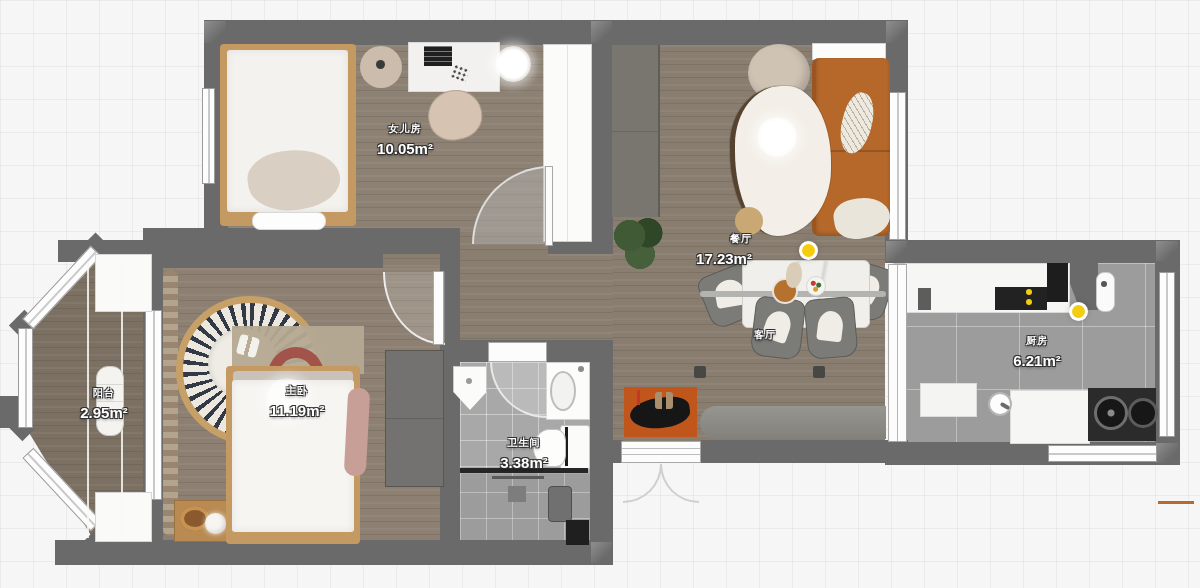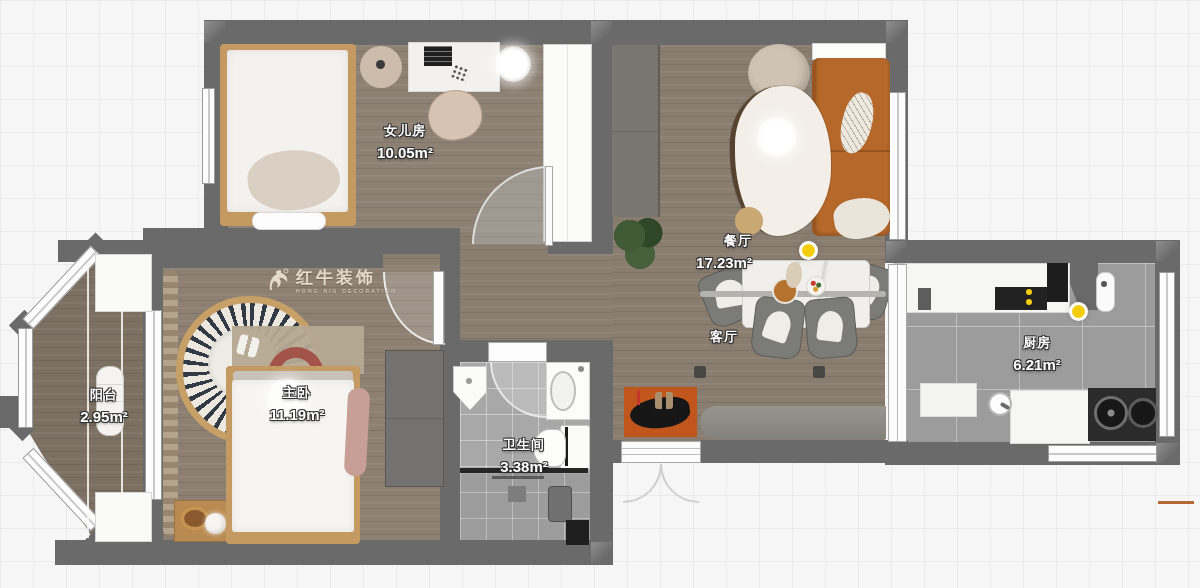--- a/index.html
+++ b/index.html
@@ -19,21 +19,21 @@
   .tile-k{position:absolute;z-index:1;background-color:#9c9c9c;
     background-image:linear-gradient(rgba(255,255,255,0.35) 1px, transparent 1px),linear-gradient(90deg,rgba(255,255,255,0.35) 1px, transparent 1px);
     background-size:63px 63px;}
   .tile-b{position:absolute;z-index:1;background-color:#a8a8a8;
     background-image:linear-gradient(rgba(255,255,255,0.4) 1px, transparent 1px),linear-gradient(90deg,rgba(255,255,255,0.4) 1px, transparent 1px);
     background-size:26px 26px;}
   .furn{position:absolute;z-index:14;}
   .lbl{position:absolute;z-index:40;text-align:center;color:#fff;font-weight:bold;white-space:nowrap;
     transform:translateX(-50%);
     text-shadow:-1px -1px 0 rgba(45,45,45,.95),1px -1px 0 rgba(45,45,45,.95),-1px 1px 0 rgba(45,45,45,.95),1px 1px 0 rgba(45,45,45,.95),0 2px 3px rgba(0,0,0,.45);}
-  .lbl .nm{font-size:13px;letter-spacing:1px;}
+  .lbl .nm{font-size:10px;letter-spacing:1px;}
   .lbl .ar{font-size:15px;margin-top:4px;}
   .arc{position:absolute;z-index:16;background:rgba(222,222,222,0.30);}
   .leaf{position:absolute;z-index:17;background:#fcfcfc;border:1px solid #a8a8a8;}
   .dot-y{position:absolute;z-index:22;border-radius:50%;background:#f4cd0e;box-shadow:0 0 0 3px #ffffff,0 0 6px 3px rgba(0,0,0,.15);}
   .glow{position:absolute;z-index:15;border-radius:50%;background:radial-gradient(circle,#ffffff 0 55%,rgba(255,255,255,0.25) 100%);box-shadow:0 0 10px 4px rgba(255,255,255,0.55);}
   .chair{position:absolute;z-index:15;background:#7b7b78;border:1px solid #5c5c59;border-radius:10px 10px 14px 14px;}
   .chair::after{content:"";position:absolute;left:22%;top:20%;width:52%;height:52%;background:#f0ede6;border-radius:50% 50% 4px 4px;transform:rotate(12deg);}
   .wm{position:absolute;z-index:45;display:flex;align-items:center;gap:6px;color:rgba(236,229,214,0.92);
     text-shadow:0 1px 1px rgba(70,60,50,0.45);}
   .wm .cn{font-size:17px;font-weight:bold;letter-spacing:3px;line-height:1;}
@@ -202,42 +202,30 @@
   <div class="furn" style="left:385px;top:350px;width:57px;height:135px;background:#747270;border:1px solid #57564f;background-image:linear-gradient(rgba(0,0,0,.15) 0 0);background-size:100% 1px;background-position:0 50%;background-repeat:no-repeat;"></div>
 
   <div class="furn" style="left:95px;top:254px;width:55px;height:56px;background:#fafaf9;border:1px solid #d6d6d6;"></div>
   <div class="furn" style="left:95px;top:492px;width:55px;height:48px;background:#fafaf9;border:1px solid #d6d6d6;"></div>
   <div class="furn" style="left:87px;top:262px;width:2px;height:276px;background:rgba(250,248,244,.85);"></div>
   <div class="furn" style="left:121px;top:262px;width:2px;height:276px;background:rgba(250,248,244,.85);"></div>
   <div class="furn" style="left:96px;top:366px;width:26px;height:68px;background:#f4f3f0;border:1px solid #c9c9c6;border-radius:12px;background-image:linear-gradient(#d9d8d4 0 0),linear-gradient(#d9d8d4 0 0),linear-gradient(#d9d8d4 0 0);background-size:100% 1px;background-position:0 25%,0 50%,0 75%;background-repeat:no-repeat;"></div>
 
   <div class="furn" style="left:1158px;top:501px;width:36px;height:3px;background:#b36a33;z-index:4;"></div>
 
-  <div class="wm" style="left:266px;top:268px;">
-    <span style="display:inline-block;width:24px;height:26px;">
-      <svg width="24" height="26" viewBox="0 0 24 26">
-        <path d="M4 22 C3 14 6 8 11 6 C9 4 10 2 12 3 C13 1 16 2 15 5 C20 6 22 11 21 14 C19 11 16 9 13 10 C16 13 15 18 11 20 C13 16 11 13 8 13 C6 15 5 18 6 22 Z" fill="rgba(236,229,214,0.92)"></path>
-        <circle cx="20" cy="3" r="2" fill="none" stroke="rgba(236,229,214,0.92)" stroke-width="0.8"></circle>
-      </svg>
-    </span>
-    <span style="display:inline-flex;flex-direction:column;">
-      <span class="cn">红牛装饰</span>
-      <span class="en">HONG NIU DECORATION</span>
-    </span>
-  </div>
 
   <div class="lbl" style="left:405px;top:122px;">
     <div class="nm">女儿房</div>
     <div class="ar">10.05m²</div>
   </div>
   <div class="lbl" style="left:724px;top:232px;text-align:right;">
     <div class="nm">餐厅</div>
     <div class="ar">17.23m²</div>
   </div>
-  <div class="lbl" style="left:724px;top:328px;">
+  <div class="lbl" style="left:765px;top:328px;">
     <div class="nm">客厅</div>
   </div>
   <div class="lbl" style="left:104px;top:386px;">
     <div class="nm">阳台</div>
     <div class="ar">2.95m²</div>
   </div>
   <div class="lbl" style="left:297px;top:384px;">
     <div class="nm">主卧</div>
     <div class="ar">11.19m²</div>
   </div>

